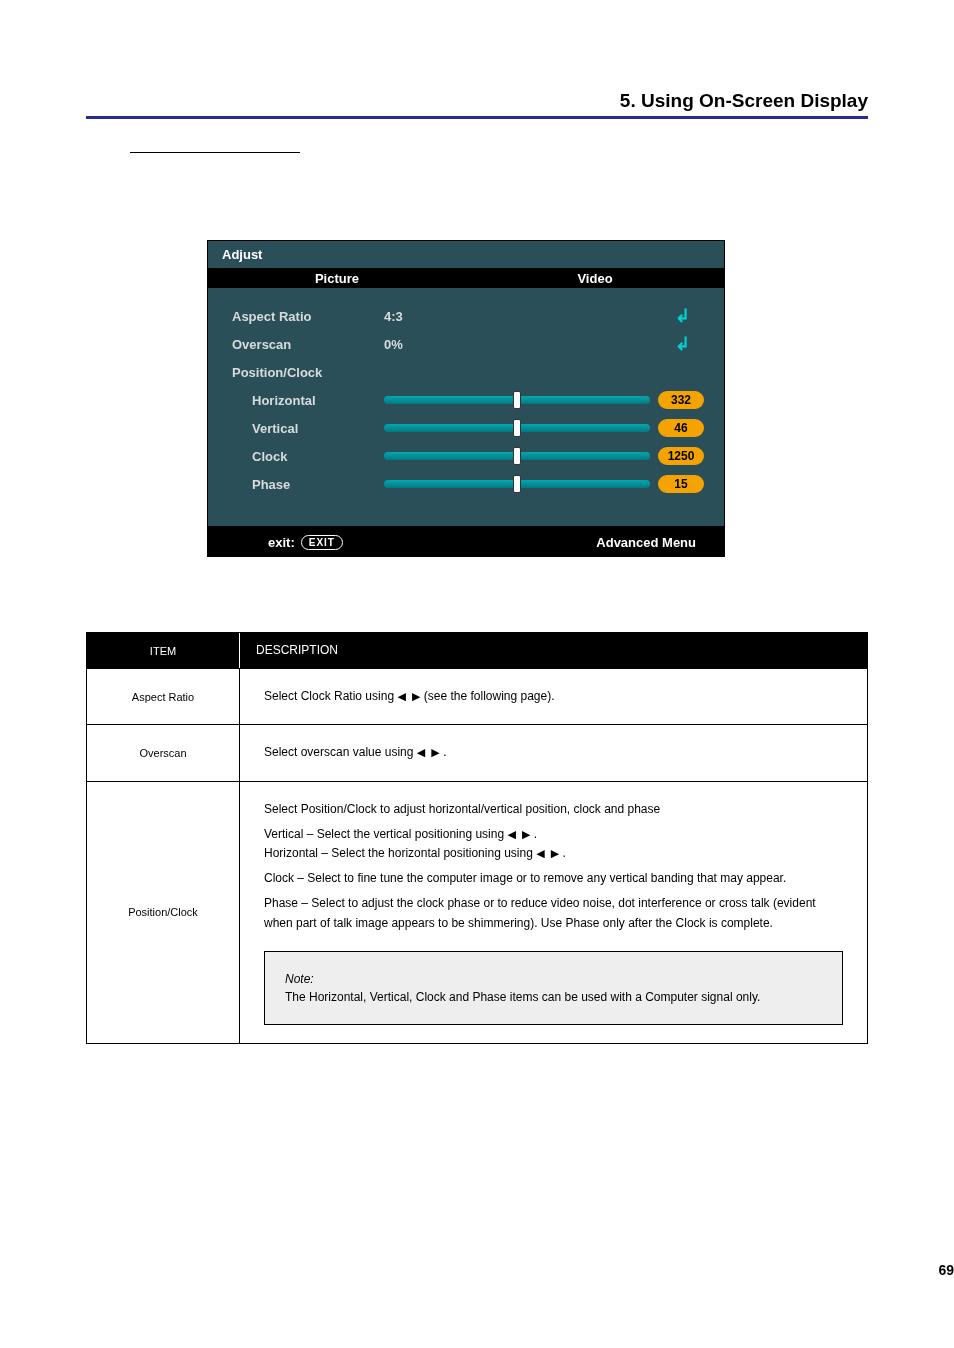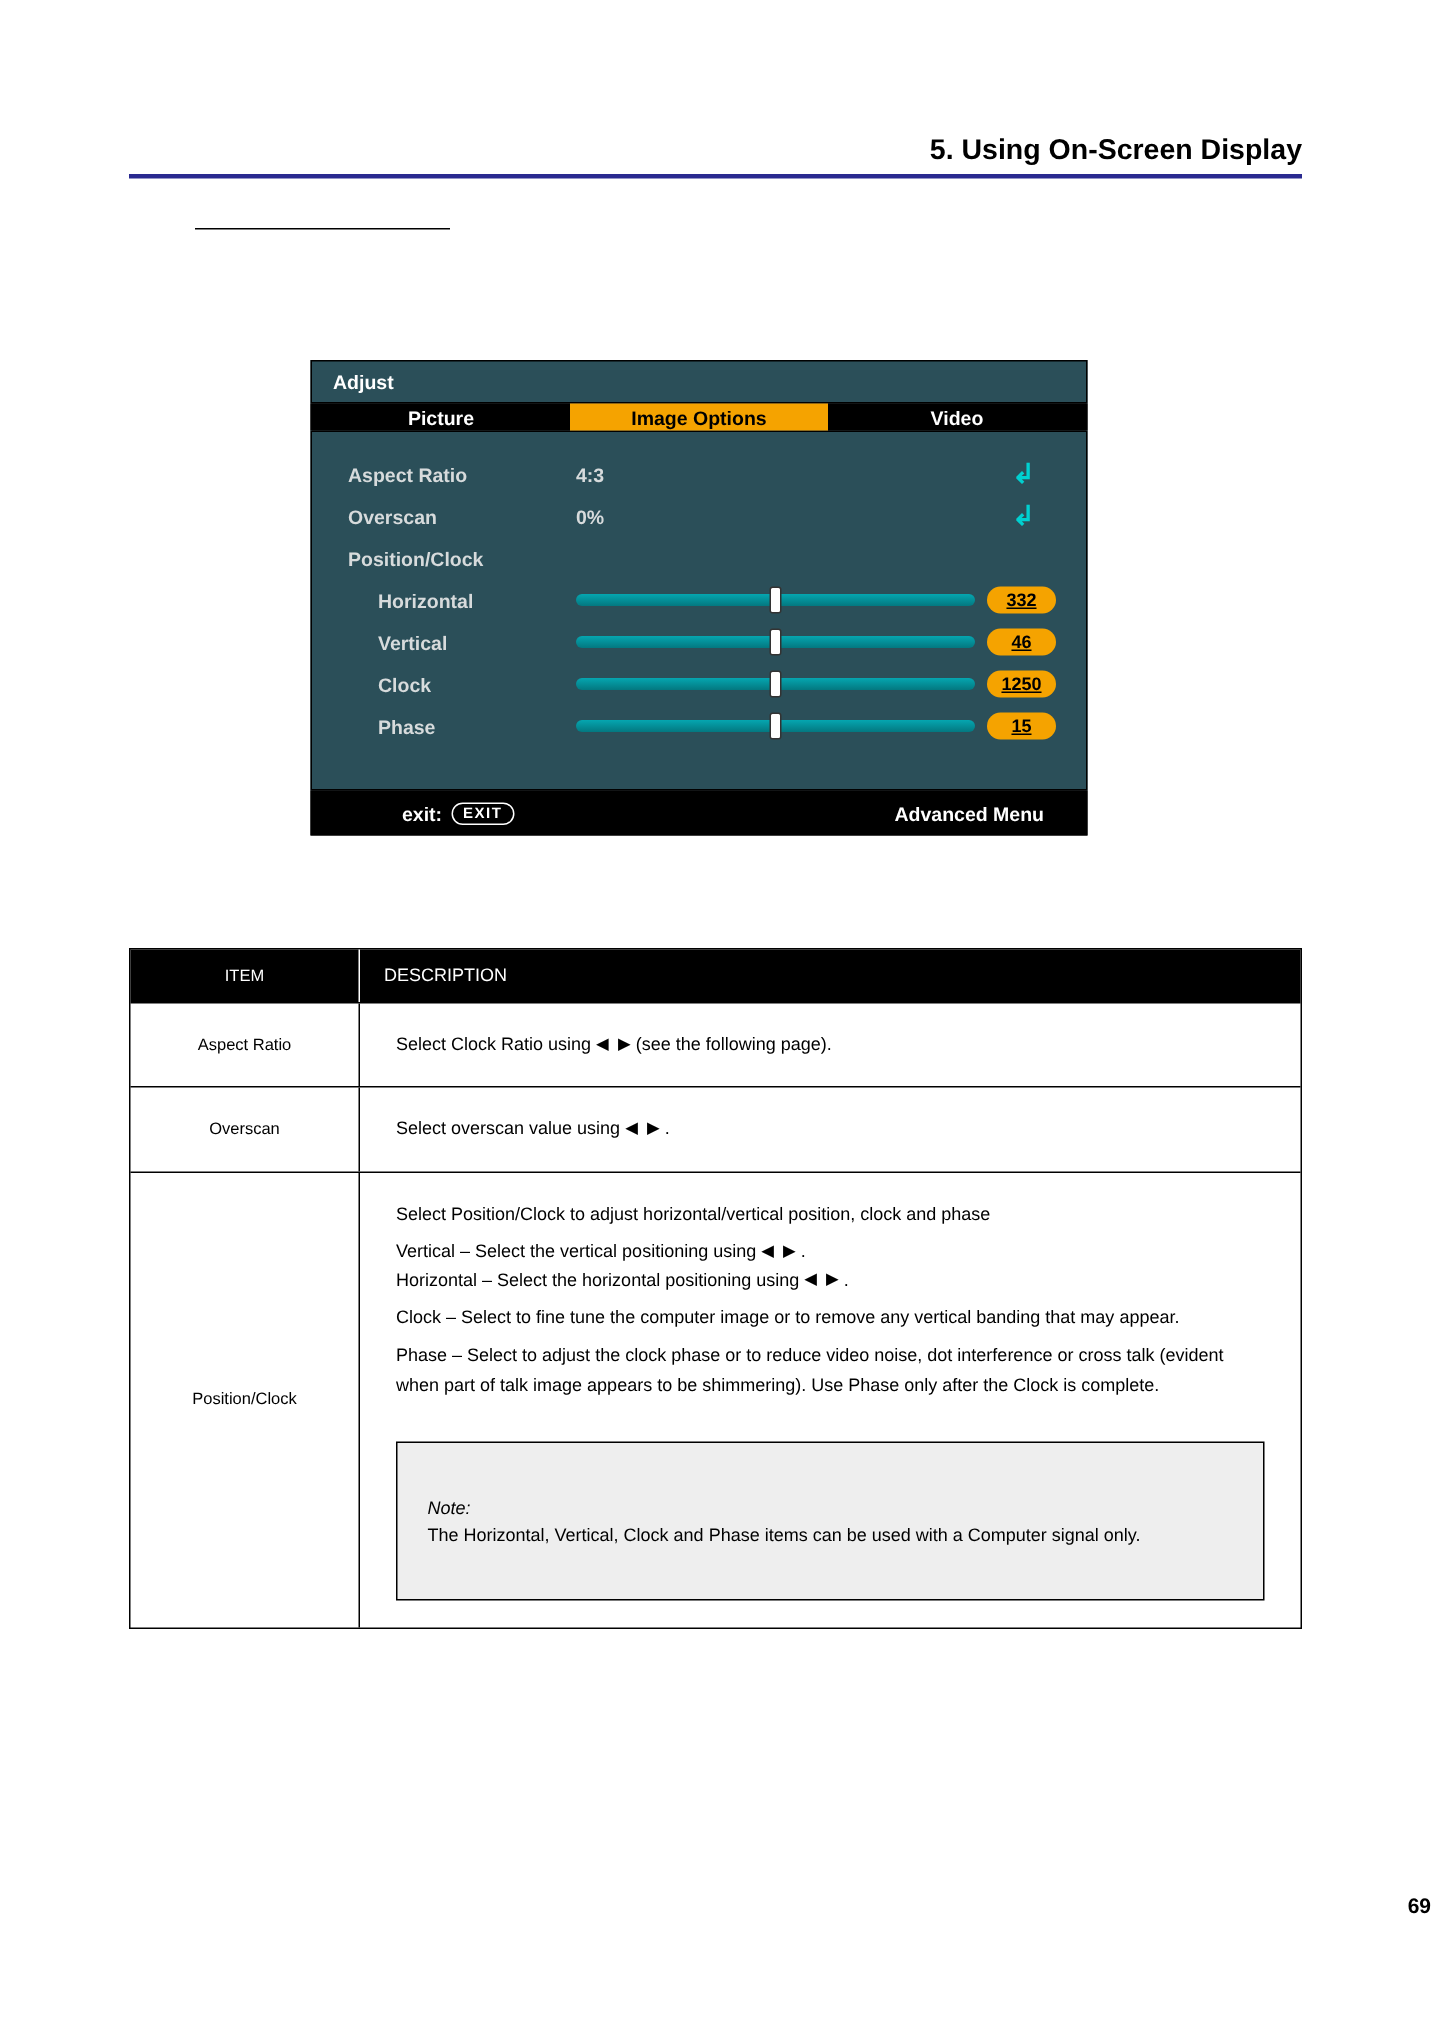--- a/index.html
+++ b/index.html
@@ -129,21 +129,20 @@
     color: #000;
     font-size: 12px;
     font-weight: bold;
     min-width: 46px;
     height: 18px;
     display: inline-flex;
     align-items: center;
     justify-content: center;
     border-radius: 10px;
     padding: 0 6px;
-    text-decoration: underline;
   }
   .osd-footer {
     background: #000;
     color: #fff;
     font-size: 13px;
     font-weight: bold;
     height: 30px;
     display: flex;
     align-items: center;
     justify-content: space-between;
@@ -197,22 +196,22 @@
     color: #fff;
     font-size: 11px;
     font-weight: 400;
   }
   .t-head .t-col-1, .t-head .t-col-2 { padding: 8px 16px; display:flex; align-items:center; }
   .t-head .t-col-1 { justify-content: center; border-right-color: #fff; }
   .tri-pair { display: inline-flex; gap: 10px; font-size: 11px; vertical-align: middle; }
   .note-box {
     background: #eeeeee;
     border: 1px solid #000;
-    padding: 34px 20px;
-    margin-top: 28px;
+    padding: 18px 20px;
+    margin-top: 18px;
     font-size: 12px;
     line-height: 1.5;
   }
   .pg-num {
     position: absolute;
     bottom: 70px;
     left: 0; right: 0;
     text-align: right;
     font-size: 14px;
     font-weight: 900;
@@ -222,21 +221,20 @@
 <body>
 
 <div class="section-header">5. Using On-Screen Display</div>
 <div class="header-rule"></div>
 <div class="subtitle-underline"></div>
 
 <div class="osd-container">
   <div class="osd-titlebar">Adjust</div>
   <div class="osd-tabs">
     <div class="osd-tab osd-tab-inactive">Picture</div>
-    <div class="osd-tab osd-tab-active">Image Options</div>
     <div class="osd-tab osd-tab-inactive">Video</div>
   </div>
   <div class="osd-body">
     <div class="osd-row">
       <span class="osd-label">Aspect Ratio</span>
       <span class="osd-value">4:3</span>
       <span class="osd-arrow">↲</span>
     </div>
     <div class="osd-row">
       <span class="osd-label">Overscan</span>

